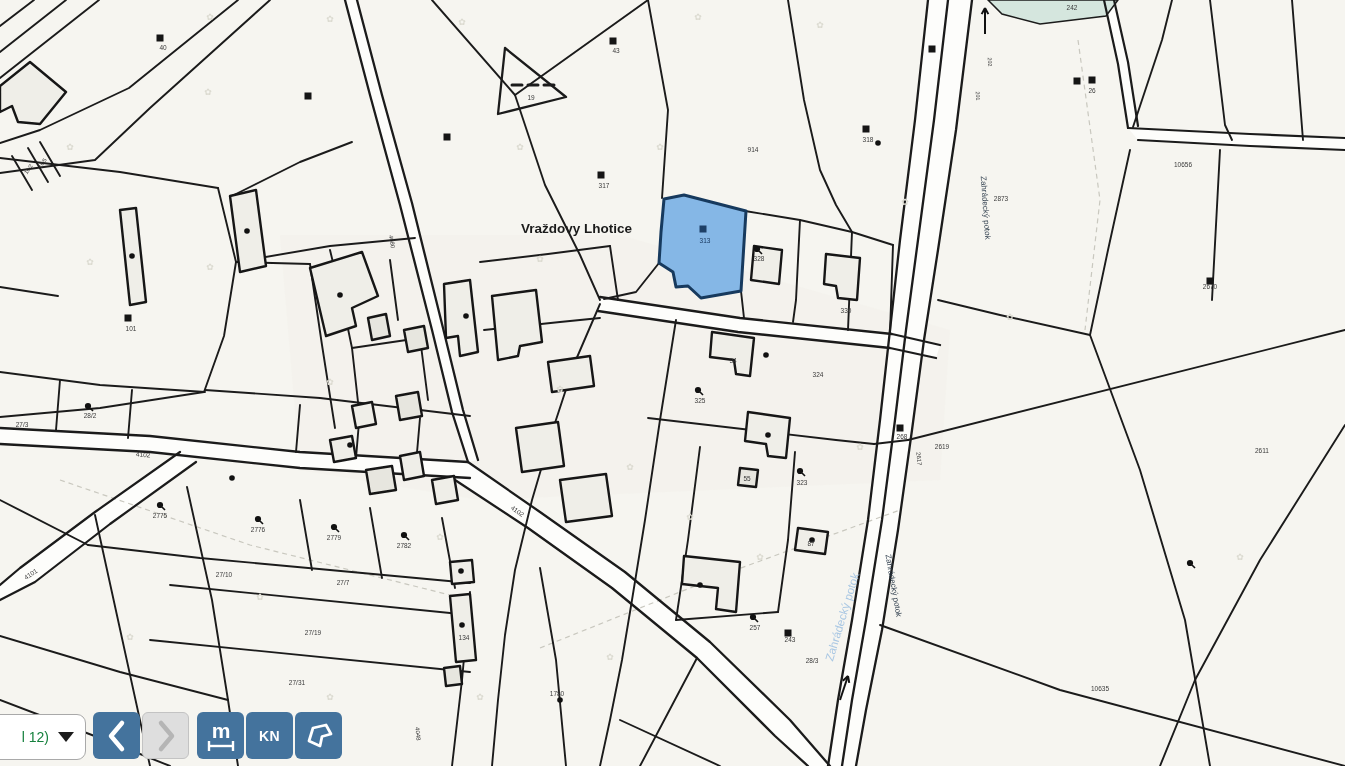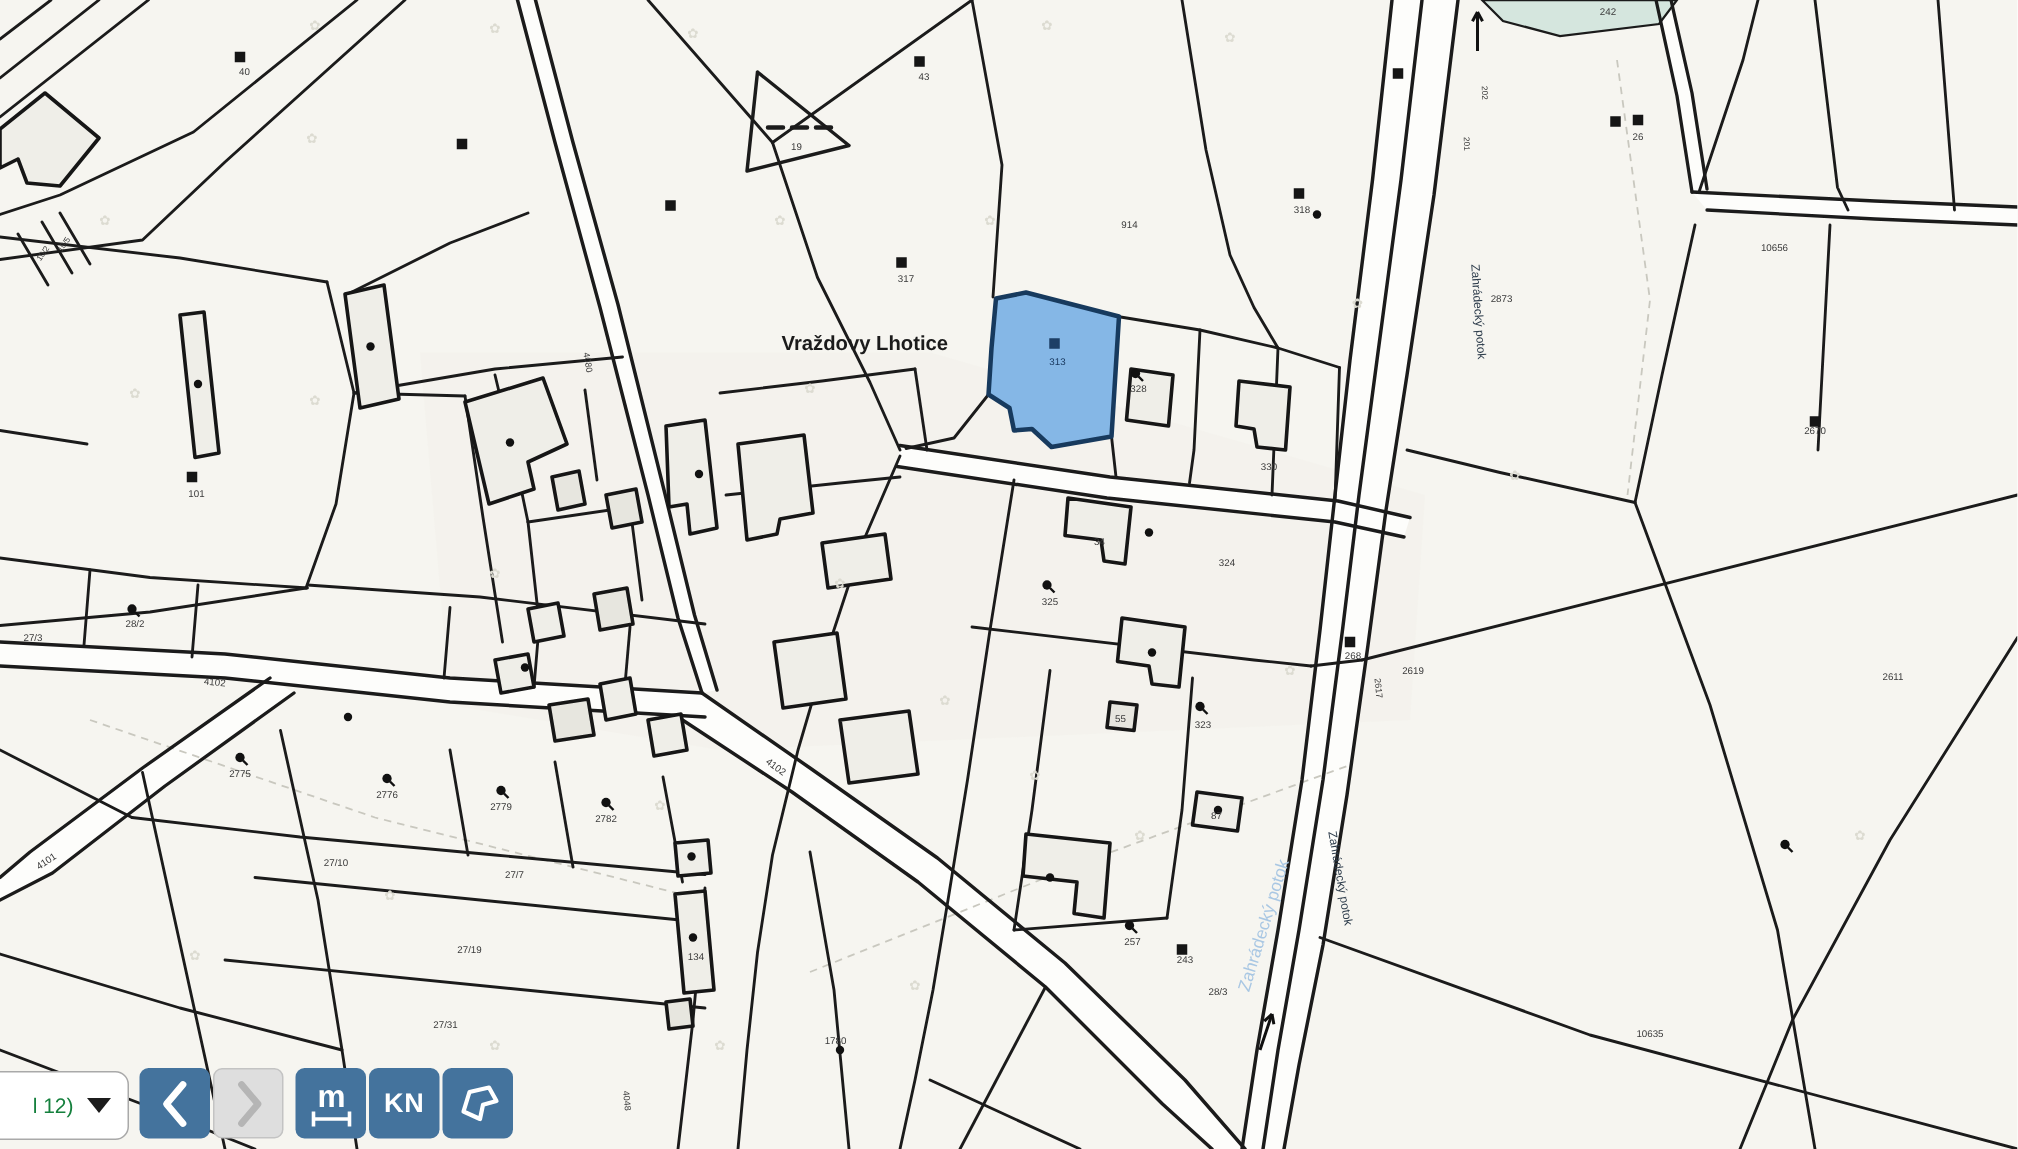--- a/index.html
+++ b/index.html
@@ -14,21 +14,21 @@
             display:flex;align-items:center;justify-content:flex-end;
             gap:9px;padding-right:11px;box-sizing:border-box;cursor:pointer;}
   .dropdown .txt{font-size:14px;color:#15803d;}
   .caret{width:0;height:0;border-left:8px solid transparent;border-right:8px solid transparent;
          border-top:10px solid #1c1c1c;}
   .btn{position:absolute;top:712px;width:47px;height:47px;border-radius:6px;
        display:flex;align-items:center;justify-content:center;border:none;
        padding:0;cursor:pointer;box-sizing:border-box;}
   .btn.blue{background:#44739d;}
   .btn.gray{background:#dedede;border:1px solid #c3c3c3;cursor:default;}
-  .btn.kn{color:#fff;font-weight:bold;font-size:18px;letter-spacing:.5px;
+  .btn.kn{color:#fff;font-weight:bold;font-size:14px;letter-spacing:.5px;
           font-family:"Liberation Sans",sans-serif;}
   .b-prev{left:93px;} .b-next{left:142px;} .b-measure{left:197px;}
   .b-kn{left:246px;} .b-poly{left:295px;}
 </style>
 </head>
 <body>
 
 <div class="stage">
   <svg class="map" width="1345" height="766" viewBox="0 0 1345 766" id="mapsvg">
       <g>

